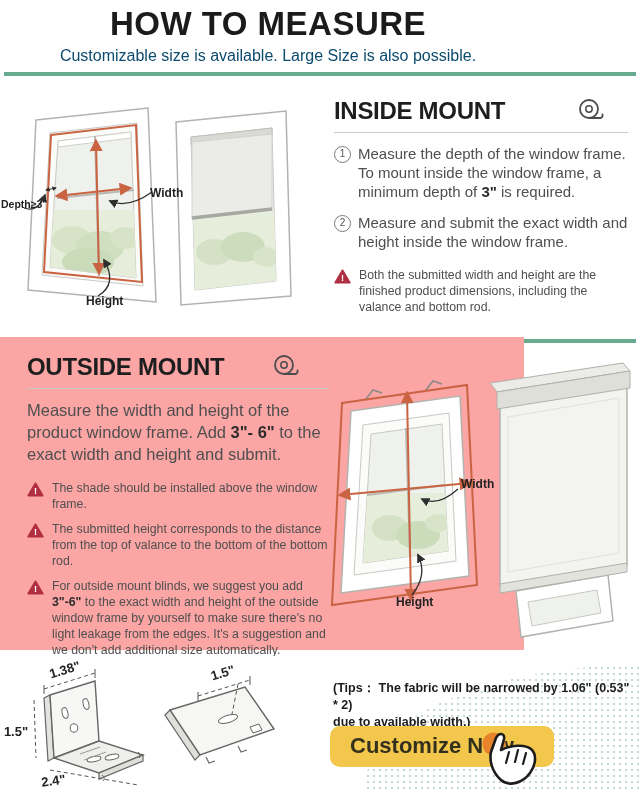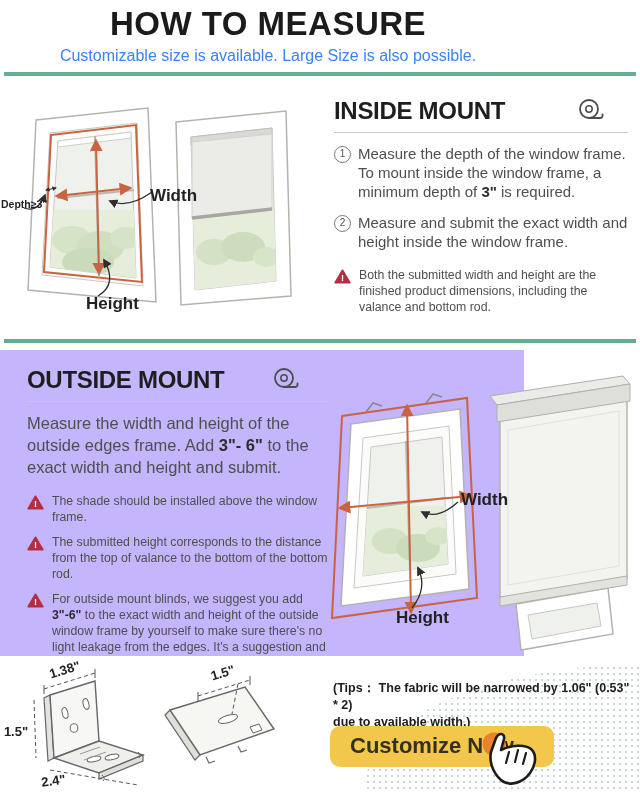--- a/index.html
+++ b/index.html
@@ -2,21 +2,21 @@
 <html><head>
 <meta charset="utf-8">
 <style>
   html,body{margin:0;padding:0;background:#ffffff;}
   .page{position:relative;width:640px;height:793px;background:#fff;overflow:hidden;
         font-family:"Liberation Sans",sans-serif;color:#1c1c1c;}
 
   
   .header{position:absolute;top:0;left:0;width:536px;text-align:center;}
   .title{margin:5px 0 0;font-size:33px;font-weight:bold;letter-spacing:.5px;color:#1b1b1b;}
-  .subtitle{margin:4px 0 0;font-size:16px;color:#3b82f6;}
+  .subtitle{margin:4px 0 0;font-size:16px;color:#0c4a6e;}
   .divider{position:absolute;left:4px;width:632px;height:4px;background:#68AC8F;}
   #divider1{top:72px;}
   #divider2{top:339px;}
 
   
   .mount-heading{font-size:24px;font-weight:bold;letter-spacing:-.3px;color:#1e1e1e;margin:0;}
   .heading-row{display:flex;align-items:flex-start;justify-content:space-between;}
   .heading-rule{border:0;border-top:1.5px solid #c9c9c9;margin:7px 0 11px;}
 
   .inside-text{position:absolute;top:97px;left:334px;width:294px;}
@@ -25,29 +25,29 @@
   .step{display:flex;gap:7px;margin-bottom:11px;font-size:15px;line-height:1.28;color:#4f4f4f;}
   .step-num{flex:none;width:15px;height:15px;margin-top:2px;border:1px solid #7a7a7a;border-radius:50%;
             display:flex;align-items:center;justify-content:center;font-size:10px;color:#555;}
   .bold-dim{font-weight:bold;color:#2c2c2c;}
 
   .warning-row{display:flex;gap:8px;font-size:12.3px;line-height:1.3;color:#4f4f4f;margin-bottom:9px;}
   .warning-row svg{flex:none;margin-top:1px;}
   .inside-text .warning-row{margin-top:17px;}
 
   
-  .outside-section{position:absolute;top:350px;left:0;width:524px;height:313px;background:#c4b5fd;}
+  .outside-section{position:absolute;top:337px;left:0;width:524px;height:313px;background:#fca5a5;}
   .outside-text{position:absolute;top:16px;left:27px;width:302px;}
   .outside-text .heading-row{padding-right:28px;}
   .outside-desc{margin:10px 0 15px;font-size:16.5px;line-height:1.33;color:#4f4f4f;}
 
   
   .inside-illus{position:absolute;top:92px;left:0;width:320px;height:248px;}
   .outside-illus{position:absolute;top:6px;left:330px;width:310px;height:306px;}
-  .illus-label{position:absolute;font-size:17px;font-weight:bold;color:#222;white-space:nowrap;}
+  .illus-label{position:absolute;font-size:12px;font-weight:bold;color:#222;white-space:nowrap;}
   .depth-label{font-size:10.5px;}
 
   
   .bottom-section{position:absolute;top:656px;left:0;width:640px;height:137px;background:#fff;}
   .halftone{position:absolute;right:0;bottom:0;width:275px;height:128px;z-index:0;
             border-top-left-radius:100% 95%;opacity:.85;
             background-image:radial-gradient(#b9d3c8 1px,rgba(255,255,255,0) 1.4px);
             background-size:6px 6px;}
   .brackets-illus{position:absolute;left:2px;top:2px;z-index:1;}
   .tips{position:absolute;left:333px;top:24px;width:300px;z-index:1;
@@ -160,21 +160,21 @@
     <div class="outside-text">
       <div class="heading-row">
         <h2 class="mount-heading">OUTSIDE MOUNT</h2>
         <svg width="30" height="26" viewBox="0 0 30 26">
           <circle cx="13" cy="12" r="9" fill="none" stroke="#4c4c4c" stroke-width="1.8"></circle>
           <circle cx="13" cy="12" r="3.2" fill="none" stroke="#4c4c4c" stroke-width="1.5"></circle>
           <path d="M13.5,21 h11 q2.5,-0.5 2,-3.5" fill="none" stroke="#4c4c4c" stroke-width="1.8" stroke-linecap="round"></path>
         </svg>
       </div>
       <hr class="heading-rule">
-      <p class="outside-desc"><span>Measure the width and height of the outside edges frame. Add </span><span class="bold-dim">3"- 6"</span><span> to the exact width and height and submit.</span></p>
+      <p class="outside-desc"><span>Measure the width and height of the product window frame. Add </span><span class="bold-dim">3"- 6"</span><span> to the exact width and height and submit.</span></p>
 
       <div class="warning-row">
         <svg width="17" height="15" viewBox="0 0 20 18">
           <path d="M10,1.5 L18.8,16.5 L1.2,16.5 Z" fill="#B03043" stroke="#B03043" stroke-width="2" stroke-linejoin="round"></path>
           <text x="10" y="14.5" text-anchor="middle" font-size="11" font-weight="bold" fill="#fff" font-family="Liberation Sans, sans-serif">!</text>
         </svg>
         <span>The shade should be installed above the window frame.</span>
       </div>
       <div class="warning-row">
         <svg width="17" height="15" viewBox="0 0 20 18">

